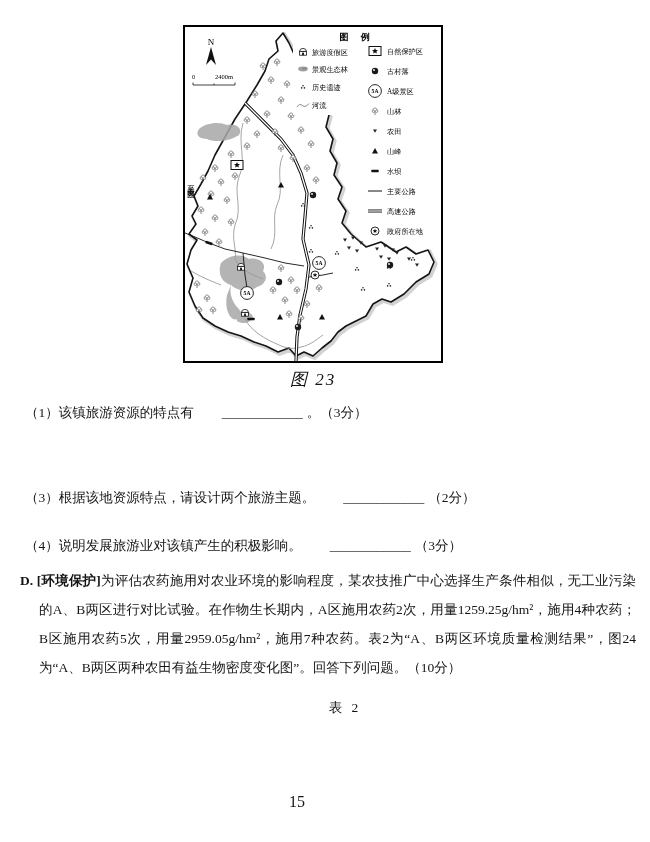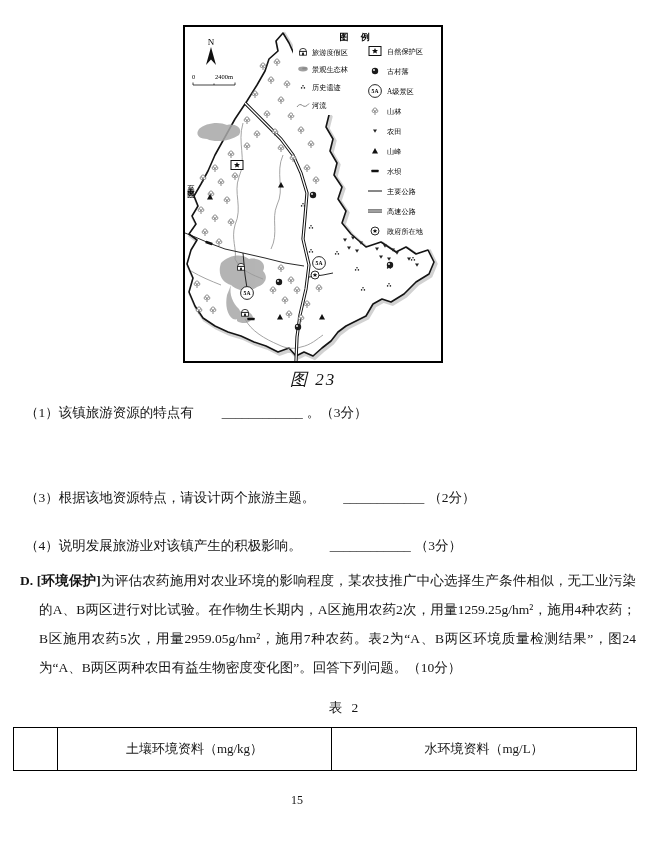--- a/index.html
+++ b/index.html
@@ -38,21 +38,21 @@
     display:flex;border:1.5px solid #000;box-sizing:border-box;background:#fff;
   }
   .t2 .cell{
     display:flex;align-items:center;justify-content:center;
     font-size:13px;box-sizing:border-box;
   }
   .t2 .c0{width:44px;border-right:1.5px solid #000;}
   .t2 .c1{width:274px;border-right:1.5px solid #000;}
   .t2 .c2{flex:1;}
   .page-num{
-    position:absolute;top:793px;left:0;width:594px;text-align:center;font-size:12px;
+    position:absolute;top:793px;left:0;width:594px;text-align:center;font-size:16px;
   }
 </style>
 </head>
 <body>
 
 <div class="page">
 
   <div class="figure">
     <svg viewBox="0 0 256 334" width="256" height="334">
       <defs>
@@ -353,20 +353,15 @@
   <div class="question q4">
     <span>（4）说明发展旅游业对该镇产生的积极影响。</span><span class="q-blank">____________</span><span class="q-tail">（3分）</span>
   </div>
 
   <div class="section-d">
     <span class="bold">D.</span>
     <span class="bold">[环境保护]</span><span>为评估农药施用对农业环境的影响程度，某农技推广中心选择生产条件相似，无工业污染的A、B两区进行对比试验。在作物生长期内，A区施用农药2次，用量1259.25g/hm²，施用4种农药；B区施用农药5次，用量2959.05g/hm²，施用7种农药。表2为“A、B两区环境质量检测结果”，图24为“A、B两区两种农田有益生物密度变化图”。回答下列问题。（10分）</span>
   </div>
 
   <div class="table-title">表 2</div>
-  <div class="t2">
-    <div class="cell c0"></div>
-    <div class="cell c1">土壤环境资料（mg/kg）</div>
-    <div class="cell c2">水环境资料（mg/L）</div>
-  </div>
 
   <div class="page-num">15</div>
 </div>
 
 </body></html>

